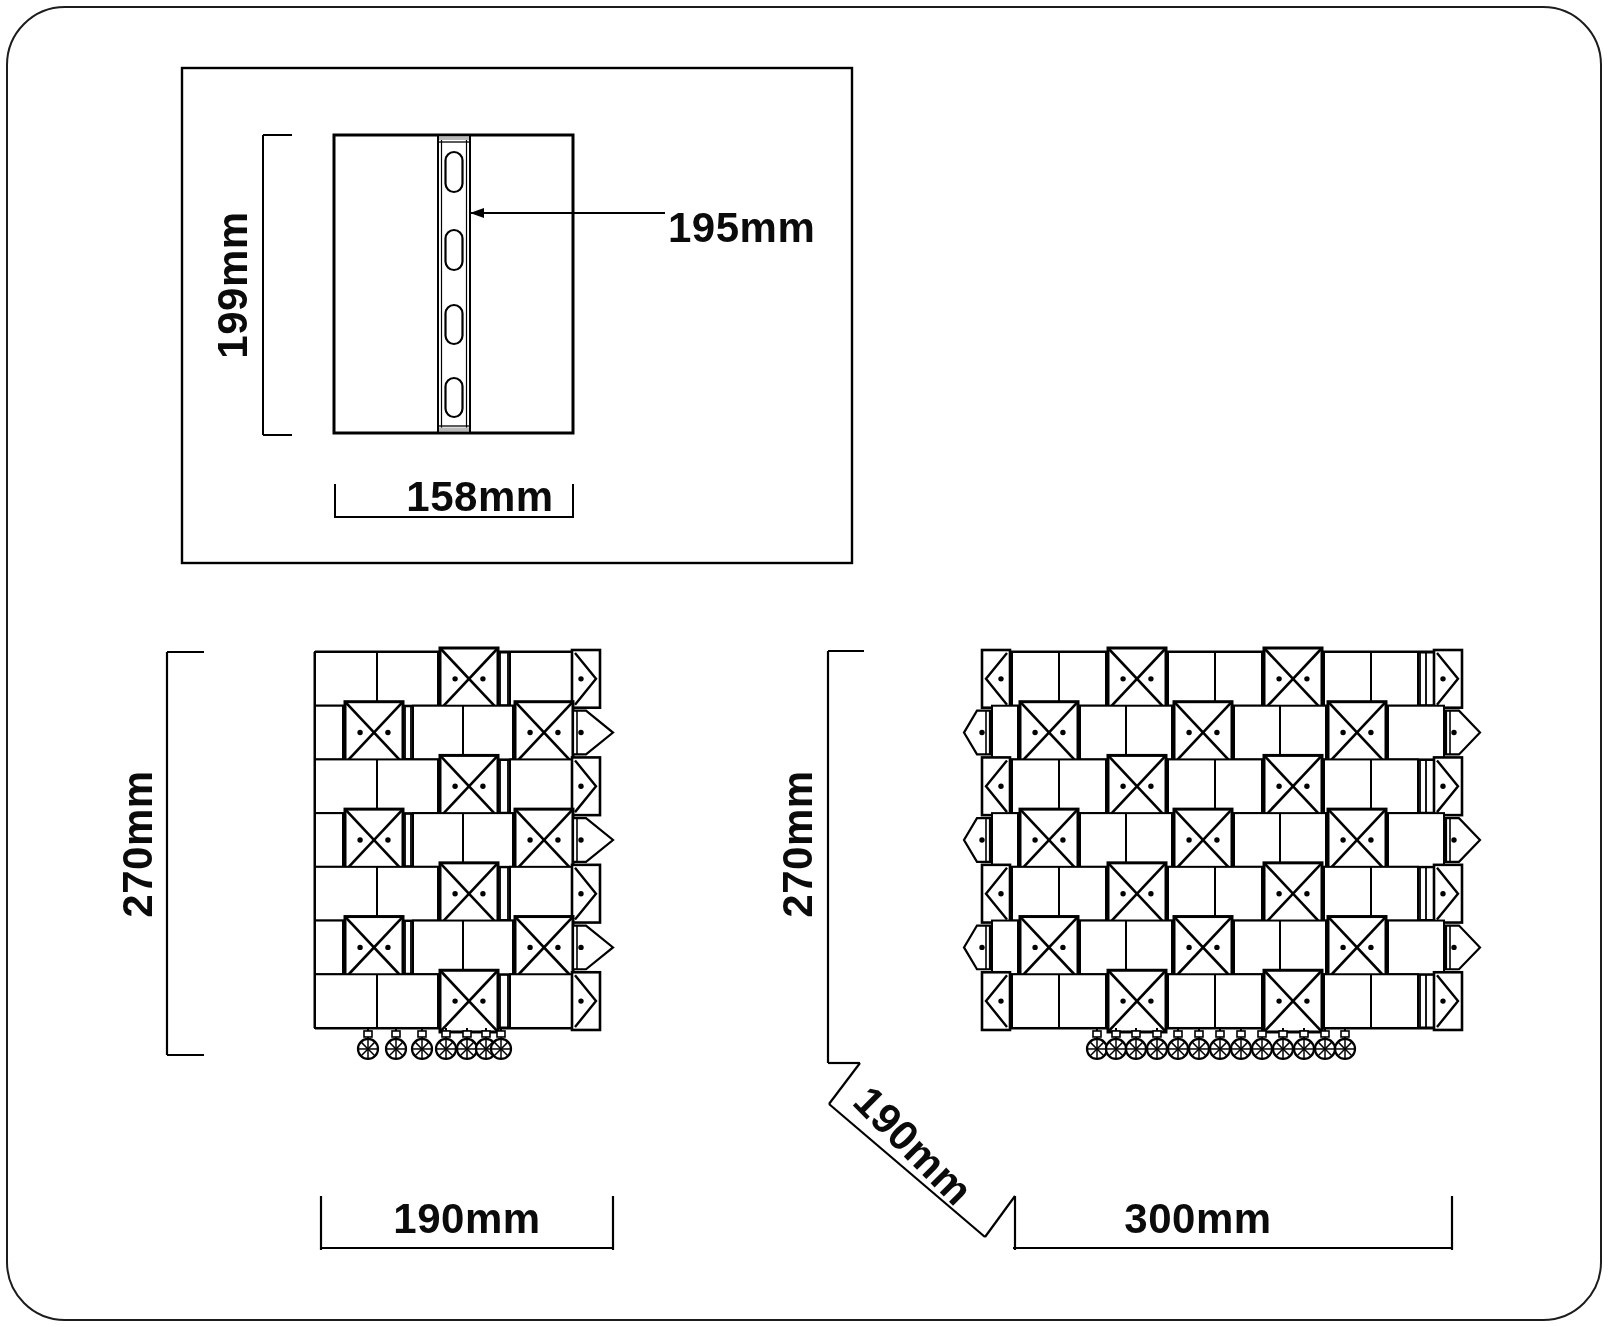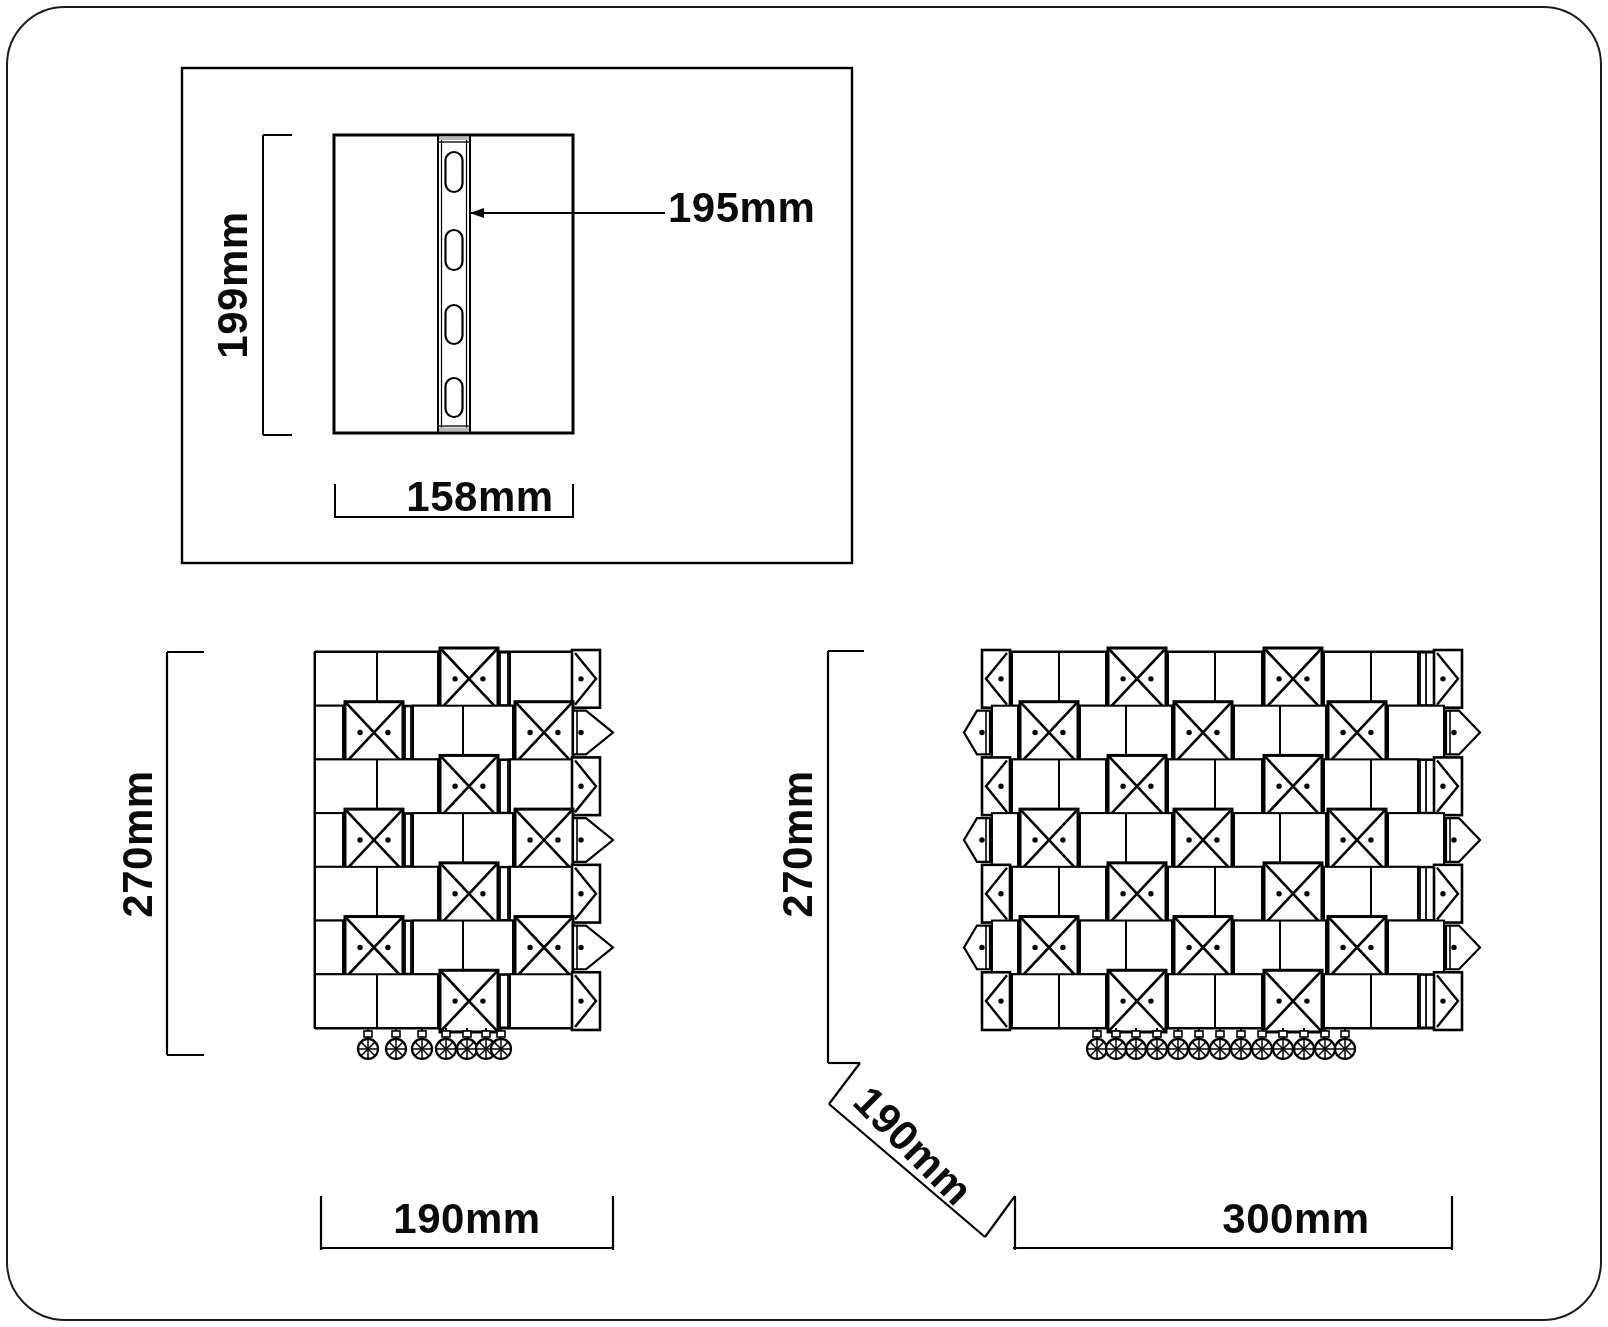--- a/index.html
+++ b/index.html
@@ -618,24 +618,24 @@
         <line x1="1345" y1="1048.97" x2="1337.9289321881345" y2="1041.8989321881345" stroke="#000" stroke-width="1.5"></line>
         <line x1="1345" y1="1048.97" x2="1345" y2="1038.97" stroke="#000" stroke-width="1.5"></line>
         <line x1="1345" y1="1048.97" x2="1352.0710678118655" y2="1041.8989321881345" stroke="#000" stroke-width="1.5"></line>
       </g>
   </svg>
 
   <div class="dim rot-ccw" style="left:233px;top:285px;">199mm</div>
 
   <div class="dim ctr" style="left:480px;top:497px;">158mm</div>
 
-  <div class="dim lead" style="left:668px;top:208px;">195mm</div>
+  <div class="dim lead" style="left:668px;top:228px;">195mm</div>
 
   <div class="dim rot-ccw" style="left:138px;top:844px;">270mm</div>
 
   <div class="dim ctr" style="left:467px;top:1219px;">190mm</div>
 
   <div class="dim rot-ccw" style="left:798px;top:844px;">270mm</div>
 
   <div class="dim rot-45" style="left:913px;top:1146px;">190mm</div>
 
-  <div class="dim ctr" style="left:1296px;top:1219px;">300mm</div>
+  <div class="dim ctr" style="left:1198px;top:1219px;">300mm</div>
 </div>
 
 </body></html>

